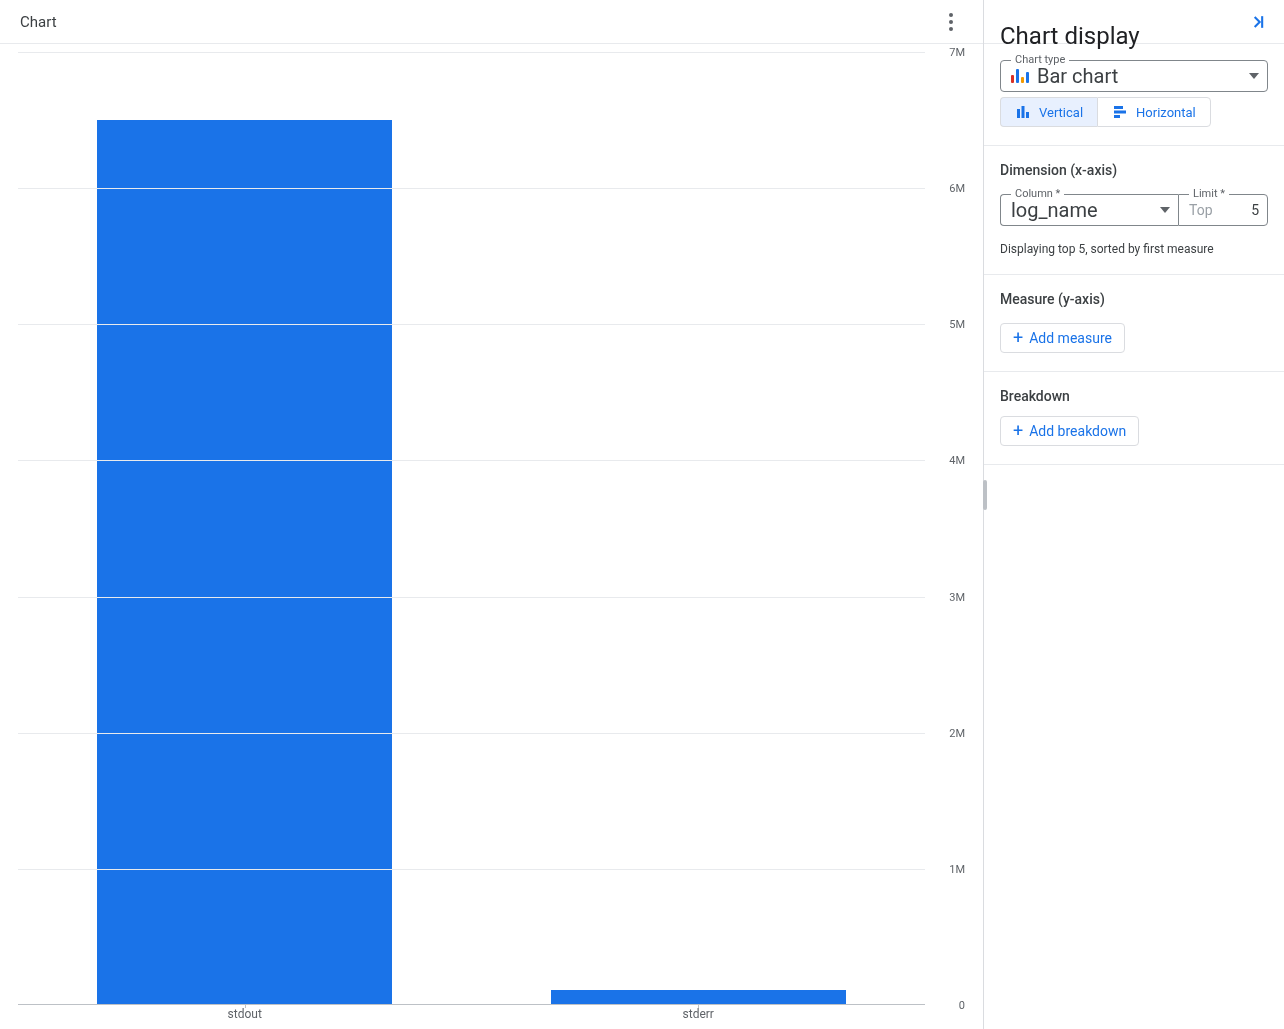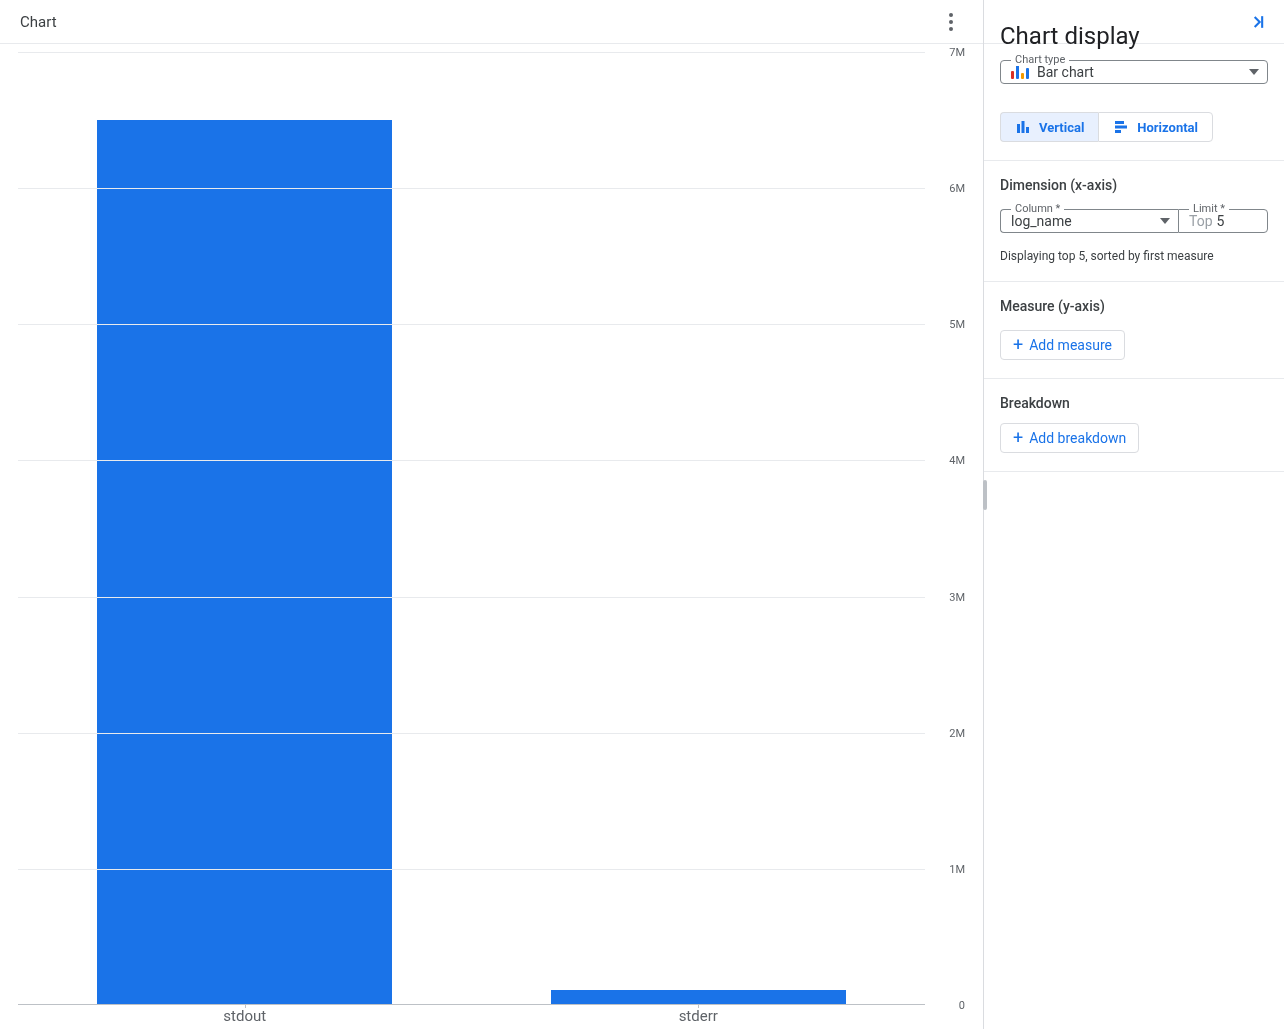--- a/index.html
+++ b/index.html
@@ -117,21 +117,21 @@
   }
   .x-labels {
     position: relative;
     height: 16px;
     margin-right: 40px;
     display: flex;
   }
   .x-label {
     flex: 1 1 0;
     text-align: center;
-    font-size: 15px;
+    font-size: 12px;
     color: #5f6368;
     padding-top: 2px;
   }
   .legend {
     display: flex;
     align-items: center;
     gap: 6px;
     padding: 12px 0 4px 4px;
   }
   .legend-swatch {
@@ -166,38 +166,39 @@
   .side-body {
     padding: 16px 16px 0 16px;
     display: flex;
     flex-direction: column;
     gap: 0;
   }
   .md-field {
     position: relative;
     border: 1px solid #80868b;
     border-radius: 4px;
-    height: 24px;
+    height: 32px;
     display: flex;
     align-items: center;
     padding: 0 8px 0 10px;
     background: #fff;
+    justify-content: space-between;
   }
   .md-field .floating-label {
     position: absolute;
     top: -8px;
     left: 10px;
     background: #fff;
     padding: 0 4px;
     font-size: 11px;
     color: #5f6368;
   }
   .md-field .value {
     flex: 1 1 auto;
-    font-size: 14px;
+    font-size: 20px;
     color: #3c4043;
     white-space: nowrap;
     overflow: hidden;
     text-overflow: ellipsis;
   }
   .md-field .caret {
     color: #5f6368;
   }
   .chart-type-icon {
     display: inline-flex;
@@ -206,22 +207,21 @@
     margin-right: 8px;
   }
   .chart-type-icon i {
     display: block;
     width: 3px;
     border-radius: 1px;
   }
 
   .seg-group {
     display: inline-flex;
-    margin-top: 28px;
-    font-weight: bold;
+    margin-top: 5px;
   }
   .seg-btn {
     display: inline-flex;
     align-items: center;
     gap: 8px;
     height: 30px;
     padding: 0 14px;
     border: 1px solid #dadce0;
     font-size: 13px;
     color: #1a73e8;

